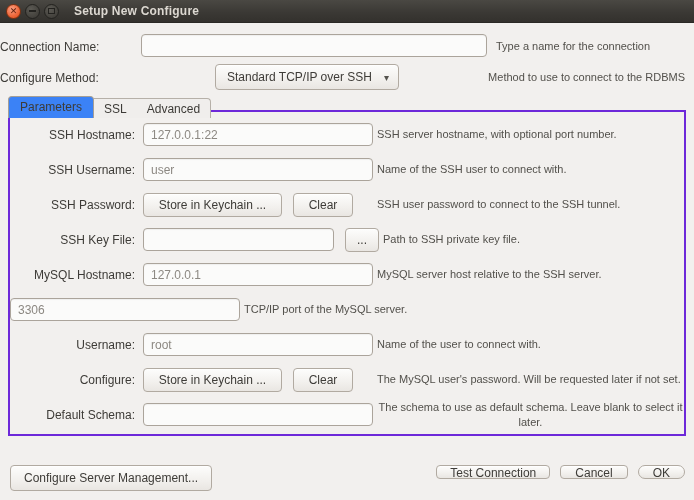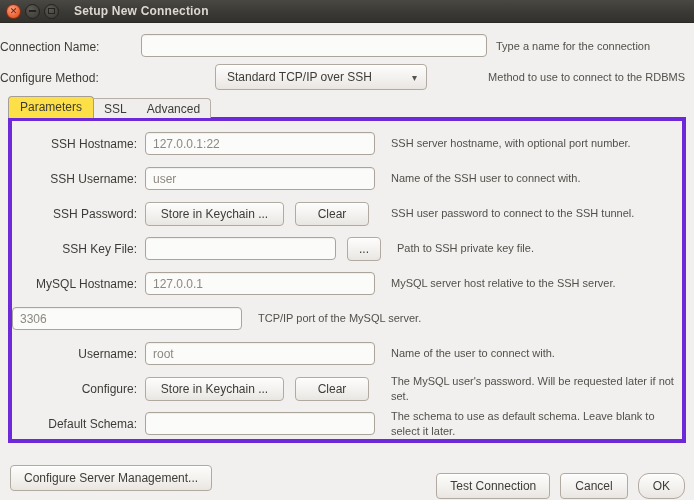--- a/index.html
+++ b/index.html
@@ -60,80 +60,80 @@
   .hint { font-size: 11px; color: #52504b; }
 
   
   .hlabel { position: absolute; left: 0; width: 135px; font-size: 12px; }
   #name-label   { top: 40px; }
   #method-label { top: 71px; }
   #name-input { position: absolute; left: 141px; top: 34px; width: 346px; }
   #name-hint  { position: absolute; left: 496px; top: 40px; }
   #method-hint{ position: absolute; right: 9px;  top: 71px; }
   .dropdown {
-    position: absolute; left: 215px; top: 64px; width: 212px; height: 26px;
+    position: absolute; left: 215px; top: 64px; width: 184px; height: 26px;
     display: flex; align-items: center; justify-content: space-between;
     padding: 0 9px 0 11px;
   }
   .dropdown .arrow { font-size: 10px; color: #55534e; }
 
   
   .tabstrip { position: absolute; left: 8px; top: 96px; height: 22px; display: flex; align-items: flex-end; z-index: 2; }
   .tab.active {
     height: 22px; padding: 3px 11px 0 11px; font-size: 12px;
-    background: #fde047; border: 1px solid #a49e96; border-bottom: none;
+    background: #3b82f6; border: 1px solid #a49e96; border-bottom: none;
     border-radius: 4px 4px 0 0; position: relative; z-index: 3;
   }
   .tabs-rest {
     height: 20px; display: flex; align-items: center;
     border-top: 1px solid #b6b0a8; border-right: 1px solid #b6b0a8;
     border-top-right-radius: 4px; background: #f0eeec; margin-top: 48px;
   }
   .tab.plain { padding: 2px 10px; font-size: 12px; }
 
   
   .panel {
-    position: absolute; left: 8px; right: 8px; top: 117px; height: 326px;
-    border: 4px solid #6d28d9; background: #f2f0ee; padding-top: 5px;
+    position: absolute; left: 8px; right: 8px; top: 110px; height: 326px;
+    border: 2px solid #6d28d9; background: #f2f0ee; padding-top: 5px;
   }
   .prow { display: flex; align-items: center; height: 35px; }
   .plabel { width: 125px; text-align: right; margin-right: 8px; font-size: 12px; flex: none; }
   .pinput { width: 230px; flex: none; }
   .pinput.short { width: 191px; }
   .browse-btn { width: 34px; margin-left: 11px; flex: none; }
   .keychain-btn { width: 139px; flex: none; }
-  .clear-btn { width: 74px; margin-left: 11px; flex: none; }
-  .prow .hint { margin-left: 16px; line-height: 1.3; }
+  .clear-btn { width: 60px; margin-left: 11px; flex: none; }
+  .prow .hint { margin-left: 4px; line-height: 1.3; text-align: center; }
   .prow .hint.wrap { max-width: 318px; }
   .spacer-btnrow { width: 230px; flex: none; display: flex; }
 
   
   .config-btn { position: absolute; left: 10px; top: 465px; height: 26px; padding: 0 13px; }
   .footer-right { position: absolute; right: 9px; top: 465px; display: flex; gap: 10px; }
-  .footer-right .btn { height: 26px; margin-top: 8px; }
+  .footer-right .btn { height: 14px; }
   .test-btn { padding: 0 13px; }
   .cancel-btn { padding: 0 14px; }
   .ok-btn { padding: 0 14px; border-radius: 11px; }
 </style>
 </head>
 <body>
 
 <div class="titlebar">
   <div class="winbtns">
     <div class="wbtn close">
       <span>✕</span>
     </div>
     <div class="wbtn minmax">
       <span class="glyph-min"></span>
     </div>
     <div class="wbtn minmax">
       <span class="glyph-max"></span>
     </div>
   </div>
-  <div class="title">Setup New Connection</div>
+  <div class="title">Setup New Configure</div>
 </div>
 
 <div class="hlabel" id="name-label">Connection Name:</div>
 <input class="tinput" id="name-input" value="" style="">
 <div class="hint" id="name-hint">Type a name for the connection</div>
 
 <div class="hlabel" id="method-label">Configure Method:</div>
 <div class="btn dropdown">
   <span>Standard TCP/IP over SSH</span>
   <span class="arrow">▾</span>

